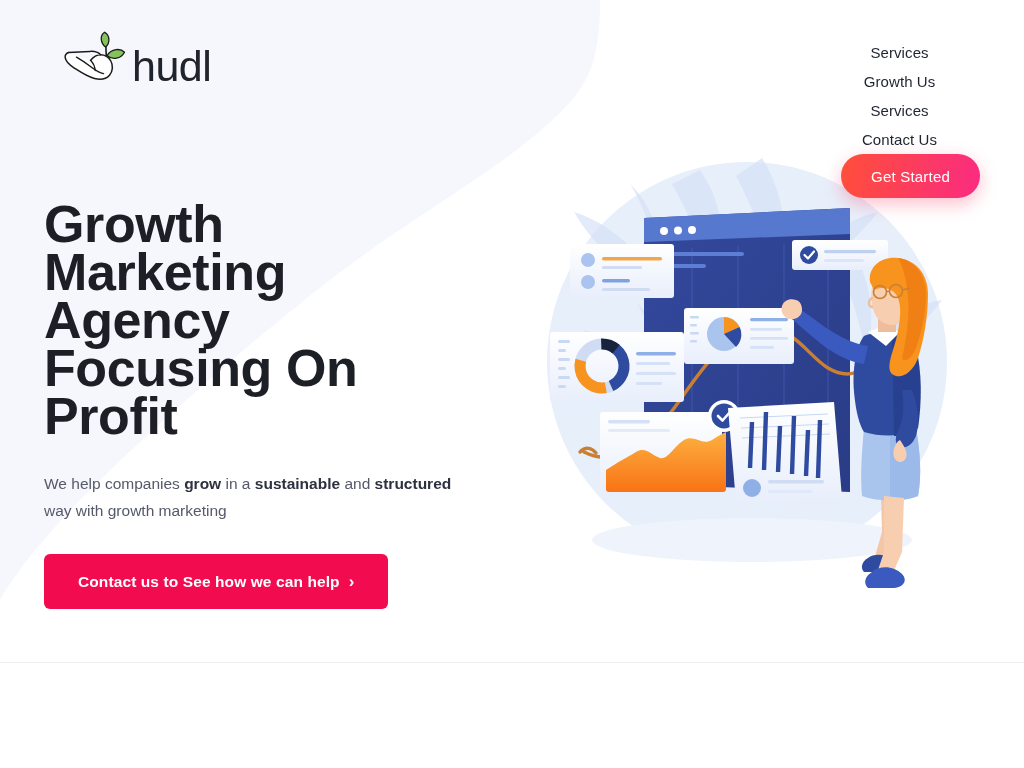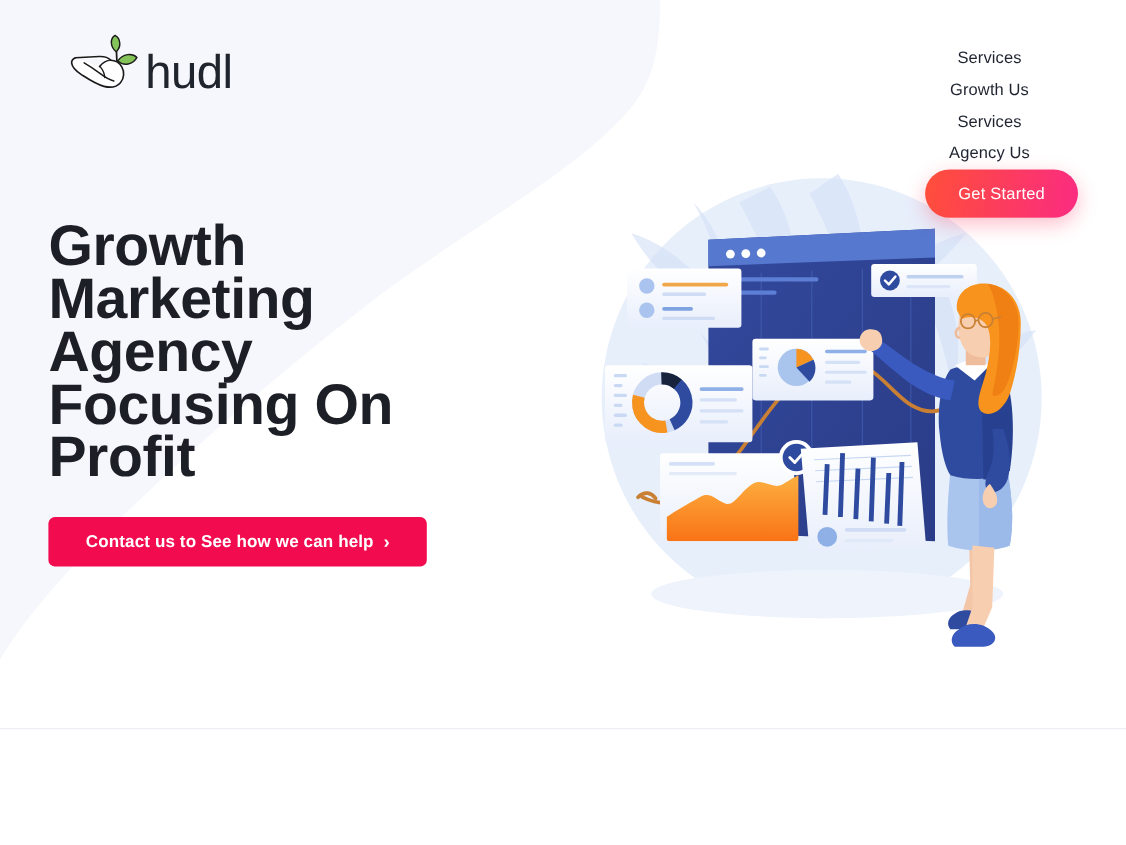--- a/index.html
+++ b/index.html
@@ -135,21 +135,21 @@
     max-width: 420px;
     margin-bottom: 30px;
   }
   .hero-sub b { color: #2d3140; font-weight: 700; }
 
   .btn-cta {
     display: inline-flex;
     align-items: center;
     justify-content: center;
     gap: 9px;
-    height: 45px;
+    height: 55px;
     padding: 0 34px;
     border: none;
     border-radius: 6px;
     background: #f20b4f;
     color: #ffffff;
     font-size: 15.5px;
     font-weight: 700;
     letter-spacing: 0.1px;
     cursor: pointer;
     font-family: "Liberation Sans", sans-serif;
@@ -217,28 +217,29 @@
         <path d="M16.5 26.2 C21 28.8 26.5 32.5 31.5 36.2 C35.5 39.2 39.5 41.8 43.5 42.6" fill="none" stroke="#1b1b1b" stroke-width="1.4" stroke-linecap="round"></path>
         <path d="M31.2 29.8 C33.5 32.5 35 36 35.2 39.5" fill="none" stroke="#1b1b1b" stroke-width="1.3" stroke-linecap="round"></path>
       </svg>
       <span class="logo-text">hudl</span>
     </div>
 
     <nav class="nav">
       <a class="nav-link" href="#">Services</a>
       <a class="nav-link" href="#">Growth Us</a>
       <a class="nav-link" href="#">Services</a>
-      <a class="nav-link" href="#">Agency Us</a>
+      <a class="nav-link" href="#">Contact Us</a>
       <button class="btn-get-started">Get Started</button>
     </nav>
 
   </div>
 
   <div class="hero-left">
     <h1 class="hero-title">Growth Marketing Agency Focusing On Profit</h1>
+    <p class="hero-sub">We help companies <b>grow</b> in a <b>sustainable</b> and <b>structured</b> way with growth marketing</p>
     <button class="btn-cta">
       <span>Contact us to See how we can help</span>
       <span class="chev">›</span>
     </button>
   </div>
 
   <div class="hero-art">
     <svg viewBox="0 0 470 450">
       <defs>
         <linearGradient id="gOrange" x1="0" y1="1" x2="0" y2="0">

